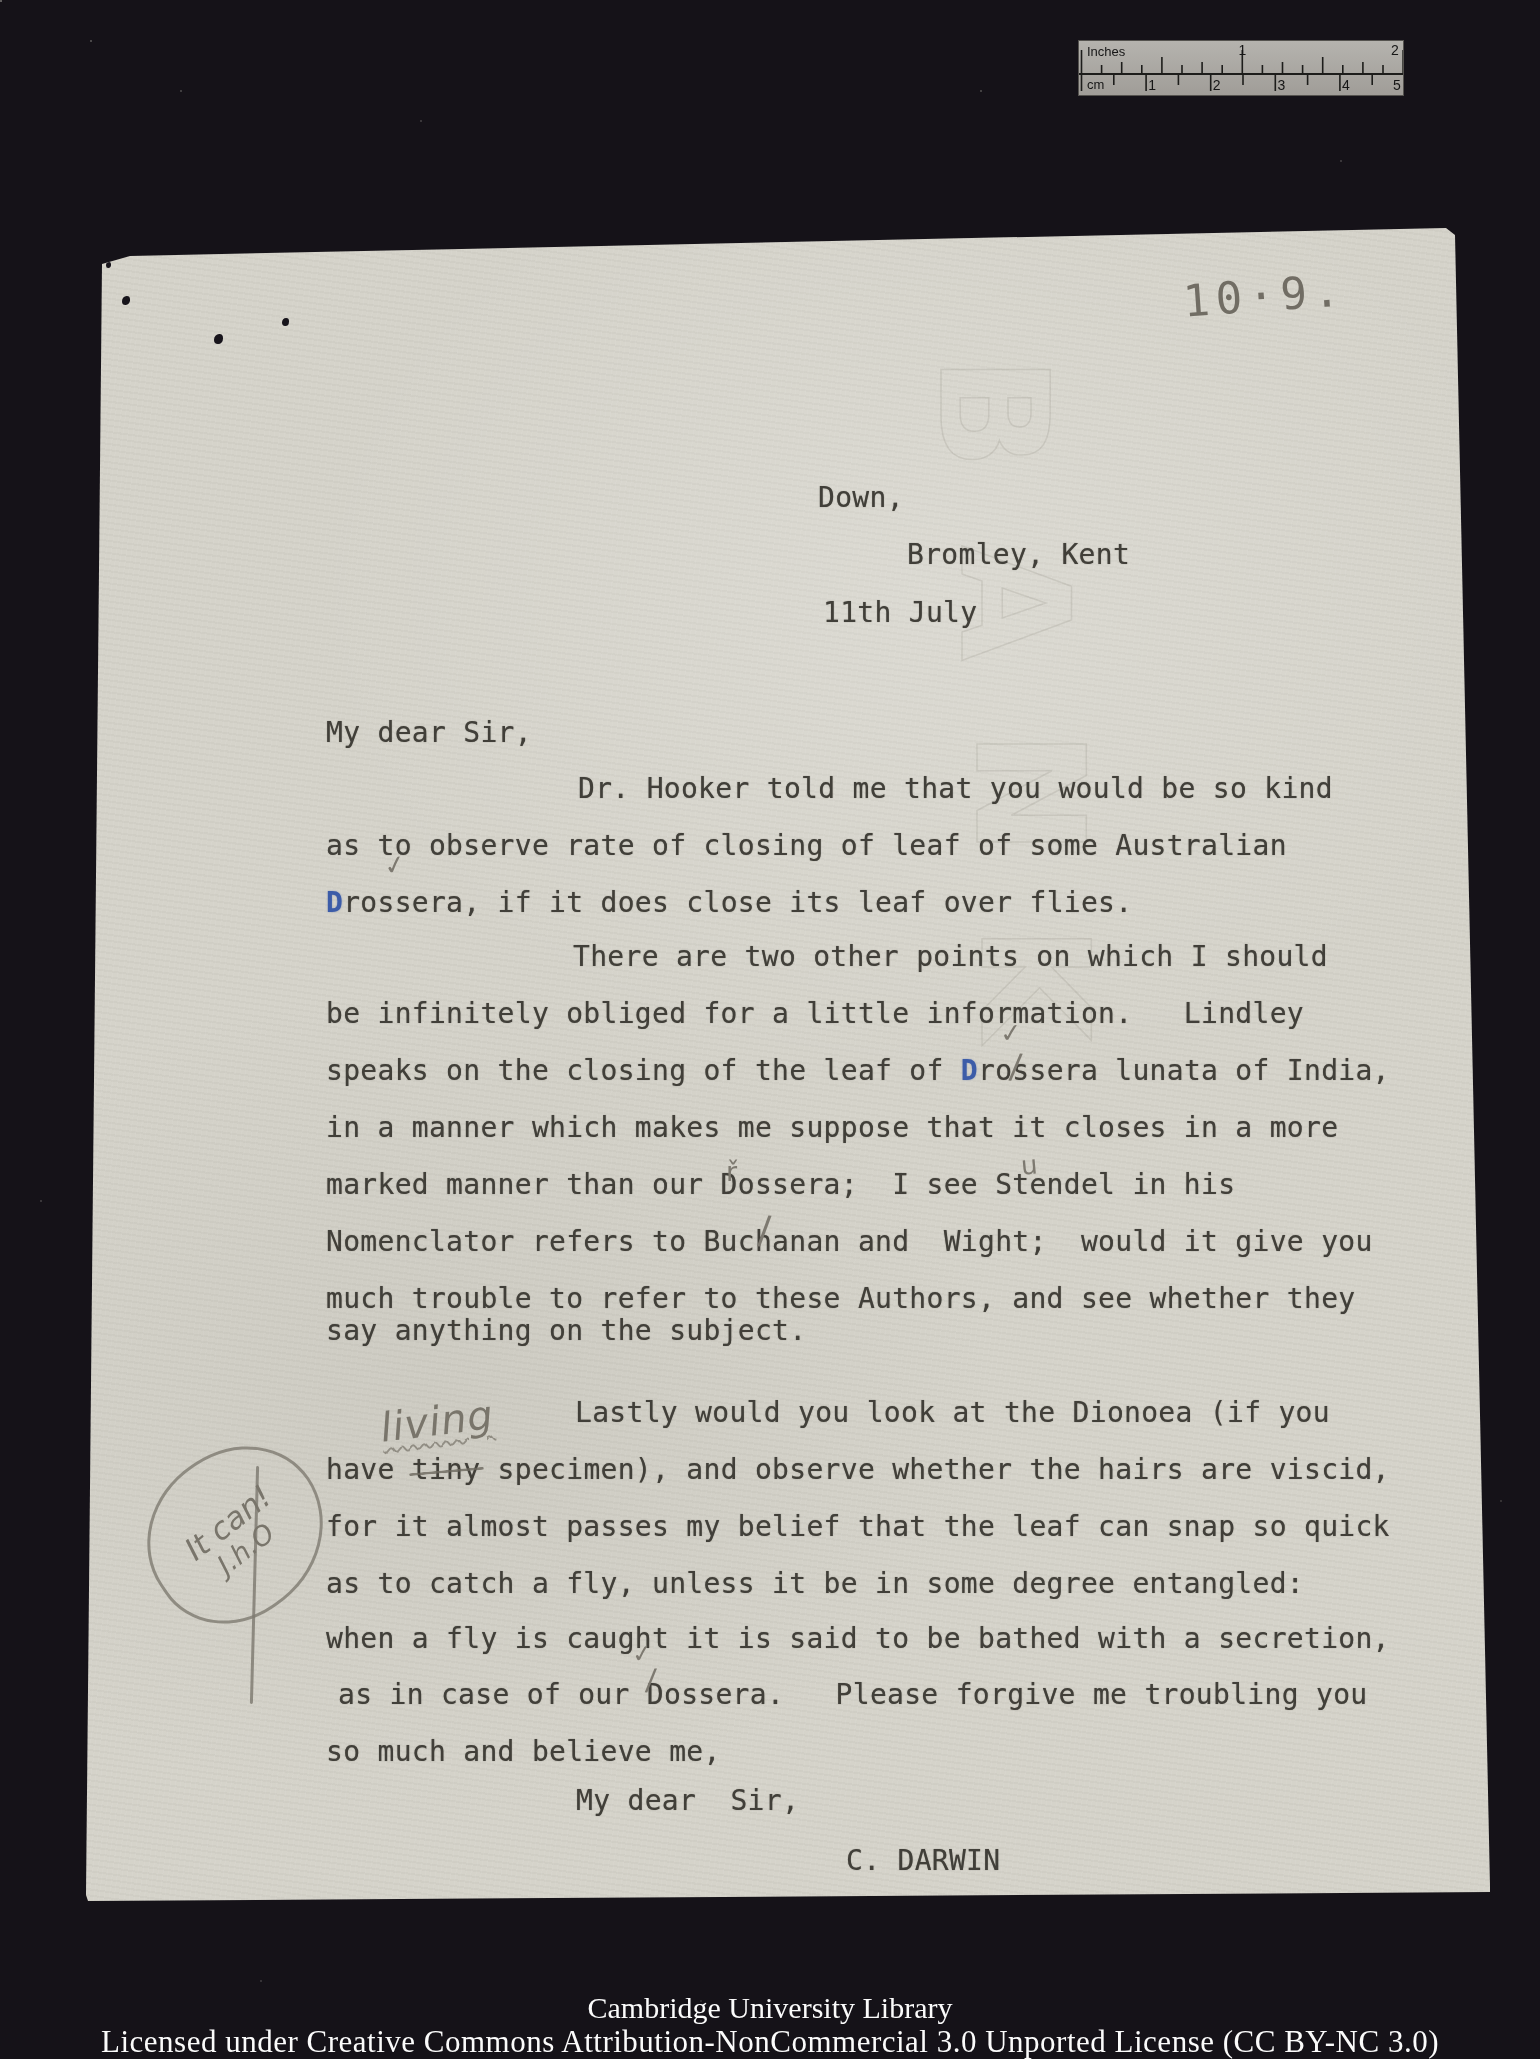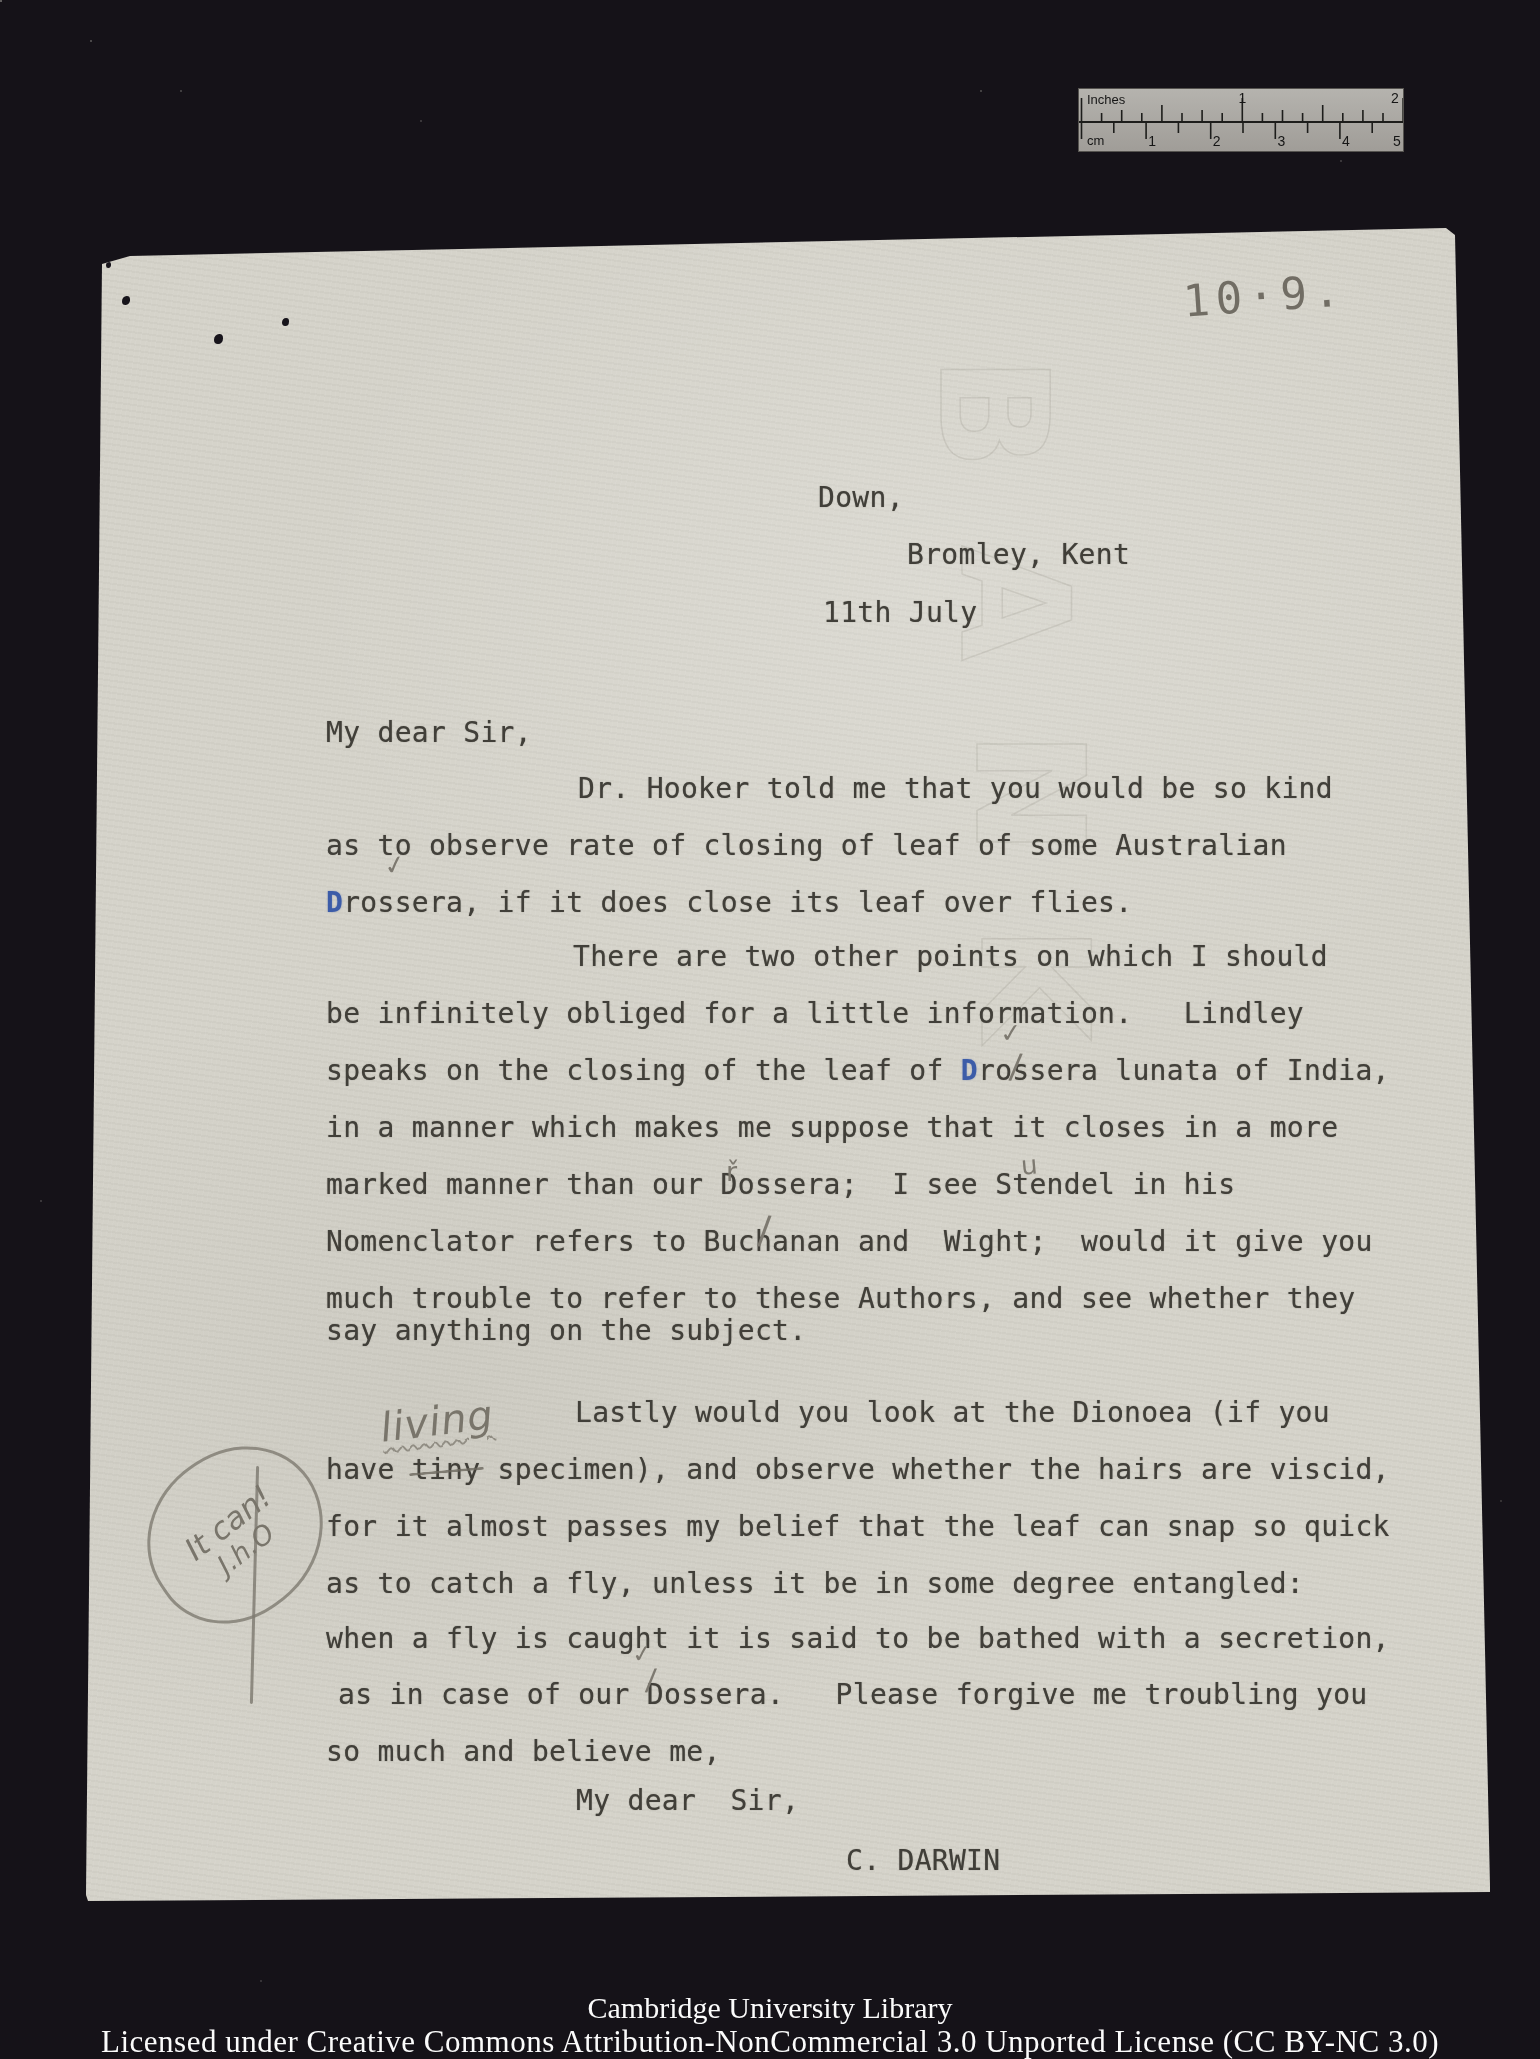--- a/index.html
+++ b/index.html
@@ -5,22 +5,22 @@
   html,body{margin:0;padding:0;background:#0d0b10;}
   .scene{position:relative;width:1540px;height:2059px;background:#151218;overflow:hidden;
          font-family:"DejaVu Sans Mono",monospace;}
   .specks{position:absolute;left:0;top:0;width:2px;height:2px;border-radius:50%;background:rgba(210,210,200,.55);
     box-shadow: 90px 40px 0 rgba(200,200,190,.4), 420px 120px 0 rgba(190,190,180,.3),
      980px 90px 0 rgba(200,200,190,.35), 1340px 160px 0 rgba(190,190,180,.3),
      260px 1980px 0 rgba(200,200,190,.25), 1460px 640px 0 rgba(190,190,180,.3),
      40px 1200px 0 rgba(190,190,180,.3), 1500px 1500px 0 rgba(190,190,180,.25),
      700px 2000px 0 rgba(190,190,180,.2), 180px 90px 0 rgba(190,190,180,.35);}
   
-  .ruler{position:absolute;left:1078px;top:40px;width:326px;height:64px;
-         background:linear-gradient(#b5b3ae,#a09d98);border:1px solid #55534f;box-sizing:border-box;margin-top:48px;}
+  .ruler{position:absolute;left:1078px;top:40px;width:326px;height:56px;
+         background:linear-gradient(#b5b3ae,#a09d98);border:1px solid #55534f;box-sizing:border-box;}
   .ruler svg{position:absolute;left:0;top:0;}
   .ruler .rlabel{position:absolute;font-family:"Liberation Sans",sans-serif;font-size:13px;color:#161616;}
   .ruler .num{position:absolute;transform:translateX(-50%);font-family:"Liberation Sans",sans-serif;
               font-size:14px;color:#161616;}
   
   .paper{position:absolute;left:86px;top:226px;width:1406px;height:1676px;
     background:
       radial-gradient(ellipse 900px 700px at 60% 22%, rgba(255,255,255,.16), rgba(255,255,255,0) 70%),
       radial-gradient(ellipse 800px 600px at 25% 70%, rgba(135,133,124,.10), rgba(0,0,0,0) 70%),
       repeating-linear-gradient(8deg, rgba(112,110,101,.05) 0 2px, rgba(0,0,0,0) 2px 6px),

